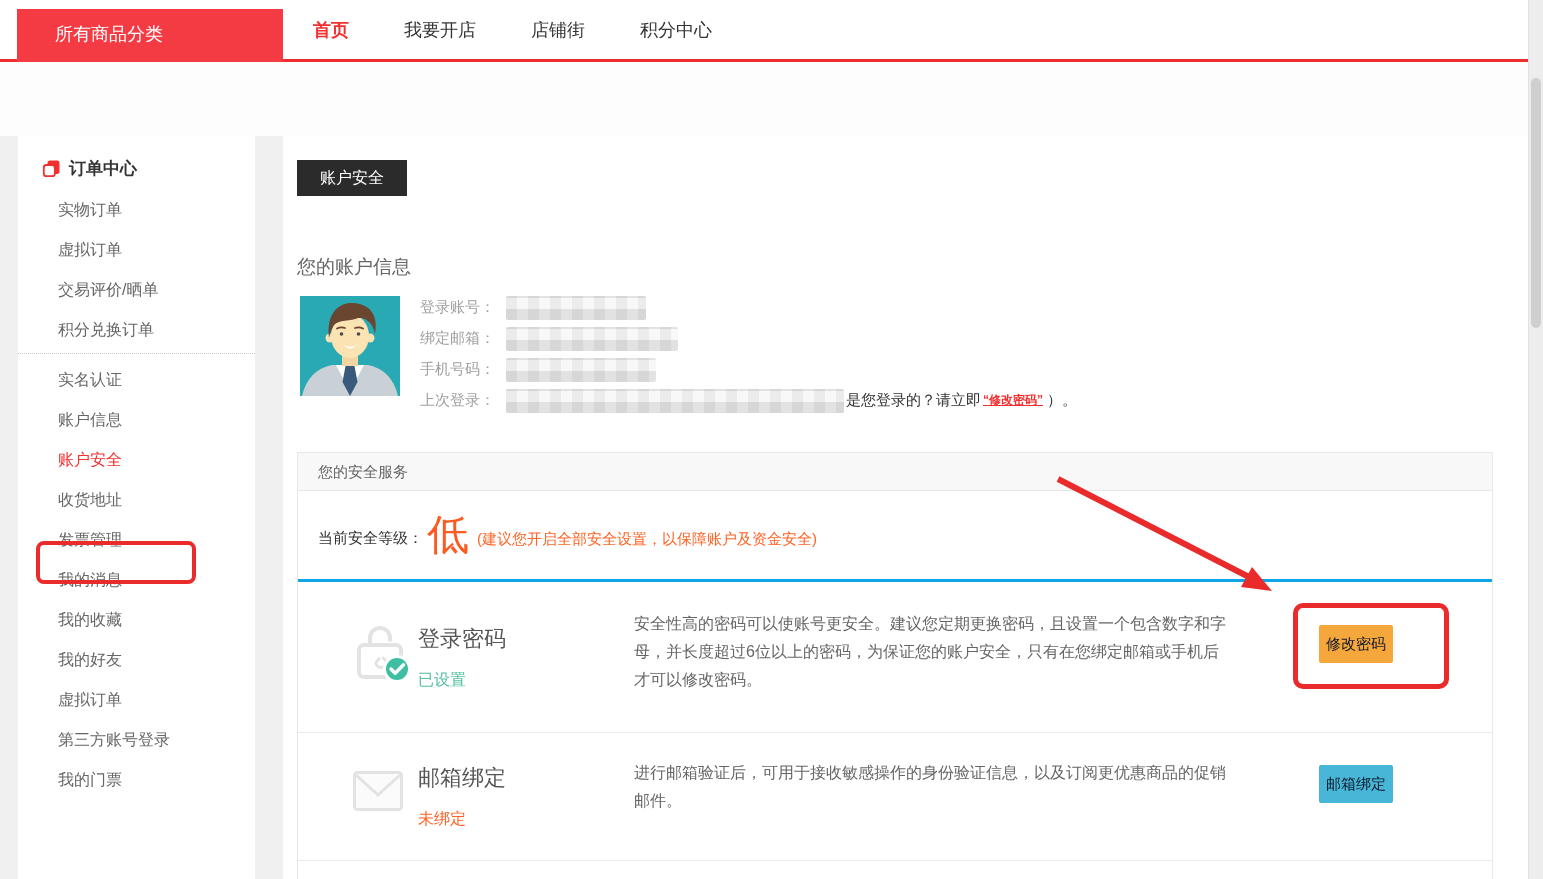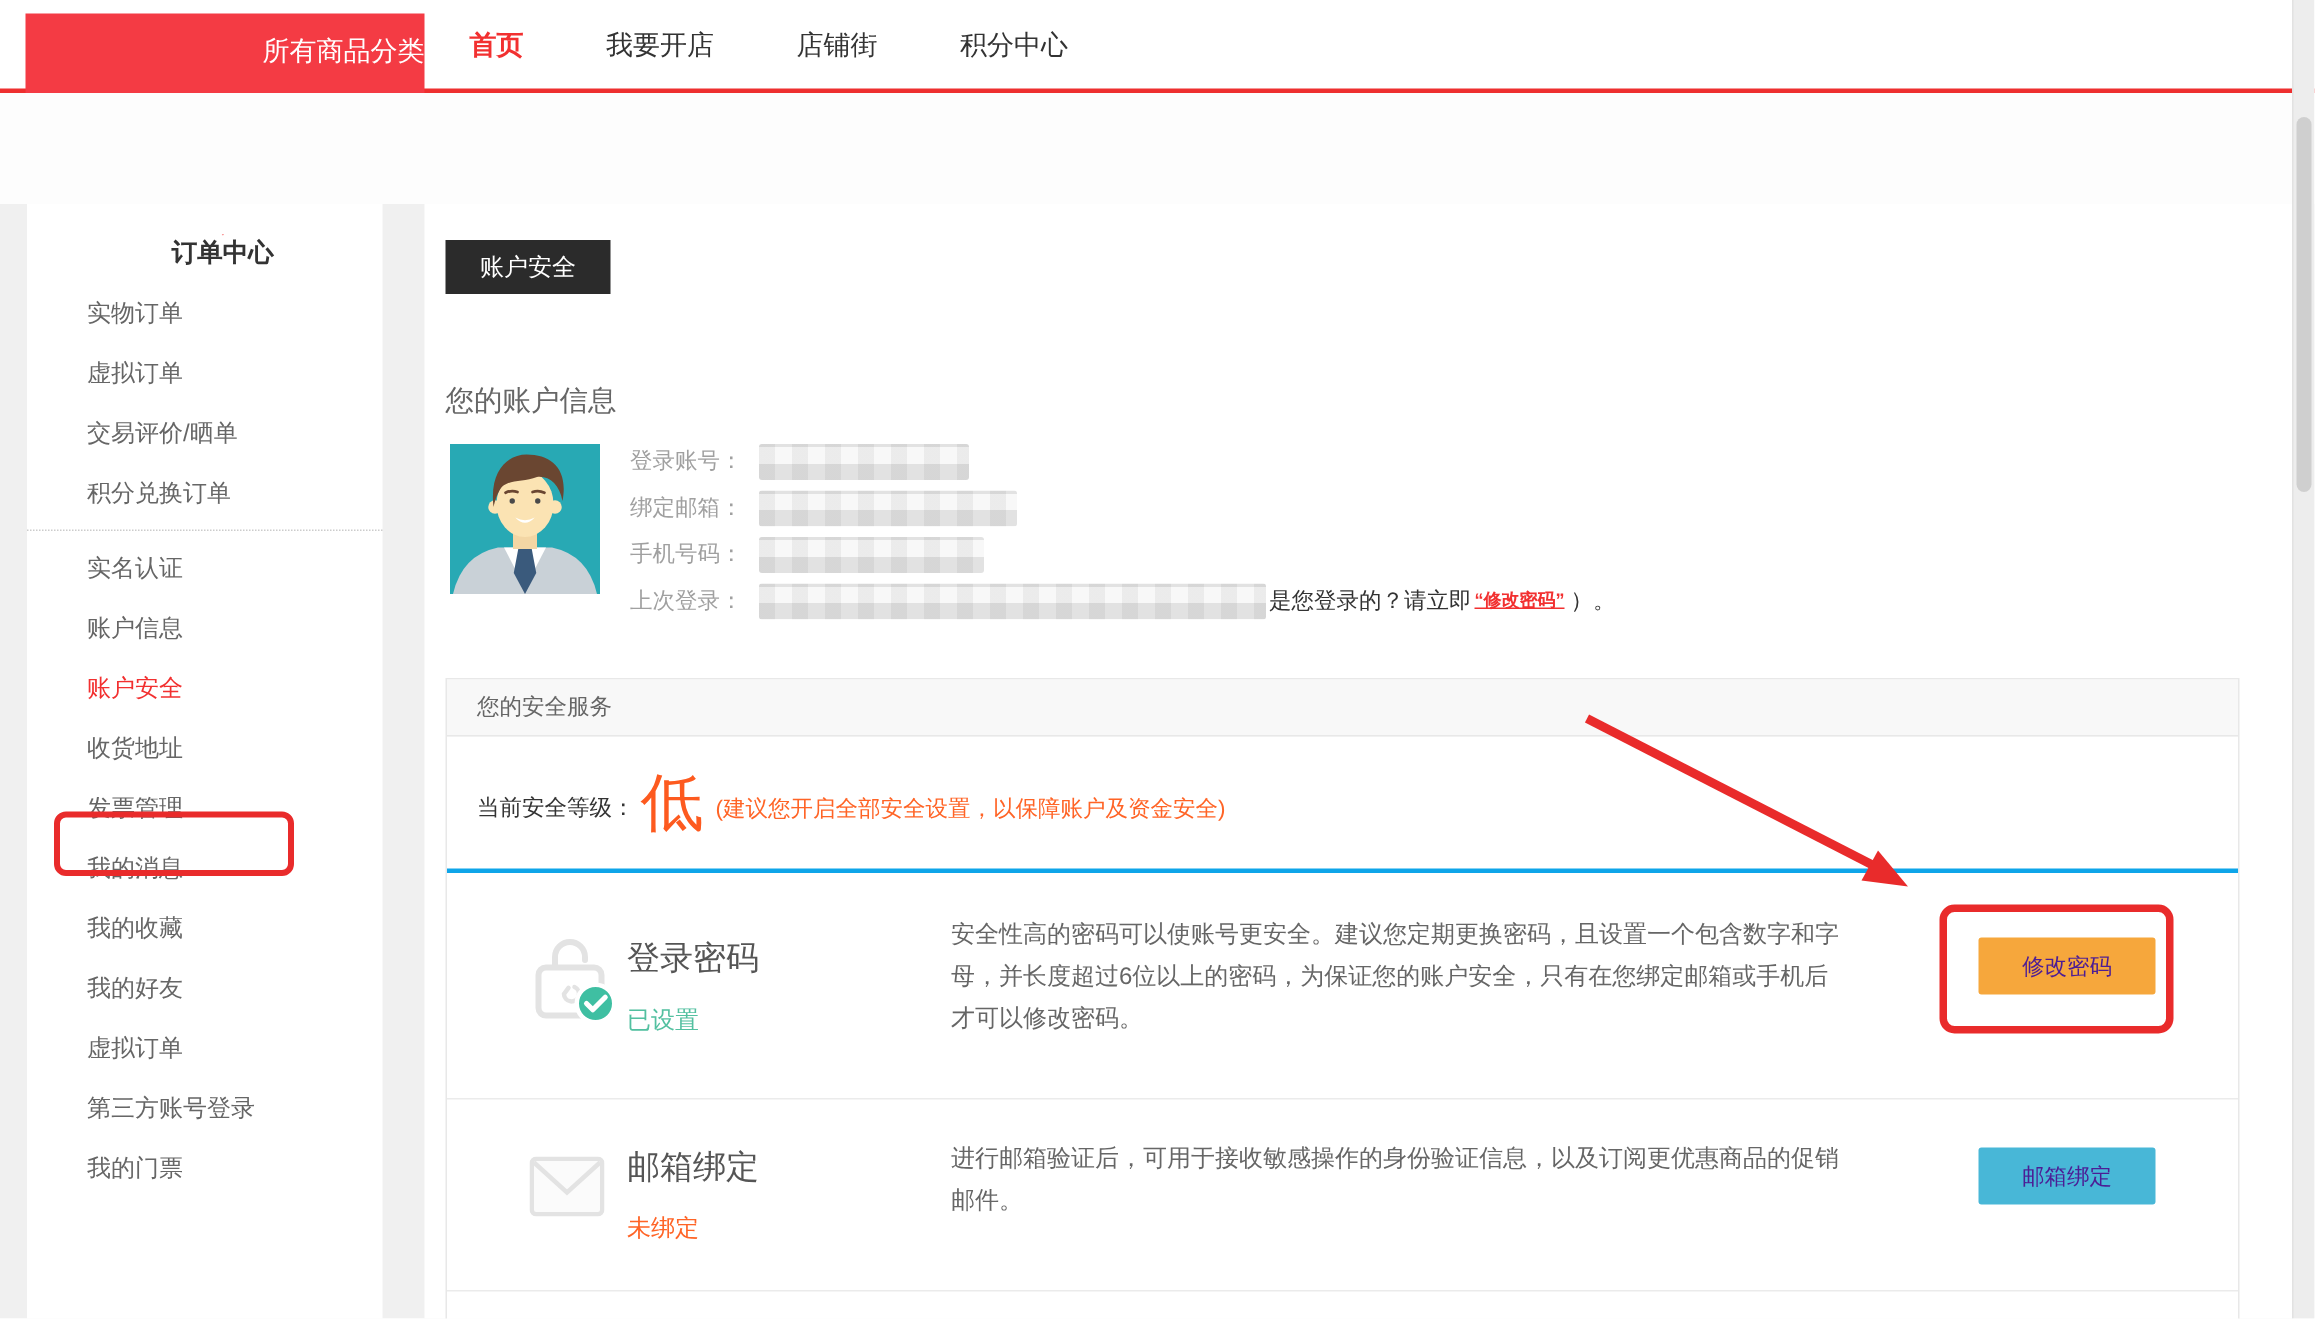--- a/index.html
+++ b/index.html
@@ -1,39 +1,39 @@
 <!DOCTYPE html>
 <html><head>
 <meta charset="utf-8">
 <style>
   html,body{margin:0;padding:0;}
   body{font-family:"Liberation Sans","DejaVu Sans",sans-serif;background:#fff;}
   .screen{position:relative;width:1543px;height:879px;overflow:hidden;background:#fff;}
 
   
-  .header{position:absolute;left:0;top:0;width:1543px;height:59px;background:#fff;border-bottom:3px solid #ee2f2f;z-index:2;text-align:right;}
+  .header{position:absolute;left:0;top:0;width:1543px;height:59px;background:#fff;border-bottom:3px solid #ee2f2f;z-index:2;}
   .cat-btn{position:absolute;left:17px;top:9px;width:266px;height:53px;background:#f43b44;color:#fff;
            font-size:18px;line-height:50px;padding-left:38px;box-sizing:border-box;cursor:pointer;}
   .top-nav{position:absolute;left:313px;top:0;height:59px;display:flex;align-items:center;column-gap:55px;}
   .top-nav .nav-item{font-size:18px;color:#333;cursor:pointer;white-space:nowrap;}
   .top-nav .nav-item.active{color:#f23030;font-weight:bold;}
 
   
   .crumb-strip{position:absolute;left:0;top:62px;width:1543px;height:74px;background:#fdfdfd;}
   .breadcrumb{position:absolute;left:18px;top:88px;display:flex;align-items:center;column-gap:9px;font-size:16px;color:#666;}
   .breadcrumb .sep{color:#b5b5b5;font-size:13px;}
   .breadcrumb .crumb{cursor:pointer;}
   .breadcrumb .crumb.current{cursor:default;}
 
   
   .content-bg{position:absolute;left:0;top:136px;width:1543px;height:743px;background:#f0f0f0;}
 
   
   .sidebar{position:absolute;left:18px;top:136px;width:237px;height:760px;background:#fff;padding-top:20px;box-sizing:border-box;}
-  .side-sec-title{display:flex;align-items:center;column-gap:8px;padding-left:24px;height:24px;font-size:17px;font-weight:bold;color:#333;flex-direction:column;}
+  .side-sec-title{display:flex;align-items:center;column-gap:8px;padding-left:24px;height:24px;font-size:17px;font-weight:bold;color:#333;}
   .side-list{list-style:none;margin:10px 0 0 0;padding:0;}
   .side-list li{height:40px;line-height:40px;padding-left:40px;font-size:16px;color:#666;cursor:pointer;}
   .side-list li.active{color:#f23030;}
   .side-divider{border-top:1px dotted #ccc;margin:3px 0 0 0;}
   .sec2-title{margin-top:22px;}
   .side-list.second{margin-top:6px;}
 
   
   .main{position:absolute;left:283px;top:136px;width:1245px;height:743px;background:#fff;}
   .tab-black{position:absolute;left:14px;top:24px;width:110px;height:36px;background:#2b2b2b;color:#fff;
@@ -66,21 +66,21 @@
   .svc-icon{position:absolute;}
   .pwd .svc-icon{left:55px;top:40px;}
   .mail .svc-icon{left:55px;top:38px;}
   .svc-titleblock{position:absolute;left:120px;width:124px;text-align:left;}
   .pwd .svc-titleblock{top:42px;} .mail .svc-titleblock{top:30px;}
   .svc-title{font-size:22px;color:#555;}
   .svc-status{margin-top:16px;font-size:16px;}
   .status-set{color:#53c0a0;} .status-unset{color:#ff6426;}
   .svc-desc{position:absolute;left:336px;width:600px;font-size:16px;color:#666;line-height:28px;}
   .pwd .svc-desc{top:28px;} .mail .svc-desc{top:26px;}
-  .svc-btn{position:absolute;left:1021px;width:118px;height:38px;border:none;color:#4c1d95;font-size:15px;
+  .svc-btn{position:absolute;left:1021px;width:74px;height:38px;border:none;color:#0f172a;font-size:15px;
            font-family:inherit;cursor:pointer;border-radius:2px;}
   .pwd .svc-btn{top:43px;background:#f6a73c;}
   .mail .svc-btn{top:32px;background:#48b7d7;}
 
   
   .anno-box{position:absolute;border:4px solid #e92b2b;border-radius:8px;z-index:40;pointer-events:none;}
   .anno-sidebar{left:36px;top:541px;width:152px;height:35px;}
   .anno-button{left:1293px;top:603px;width:146px;height:76px;border-width:5px;border-radius:10px;}
   .anno-arrow{position:absolute;left:0;top:0;z-index:40;pointer-events:none;}
 

